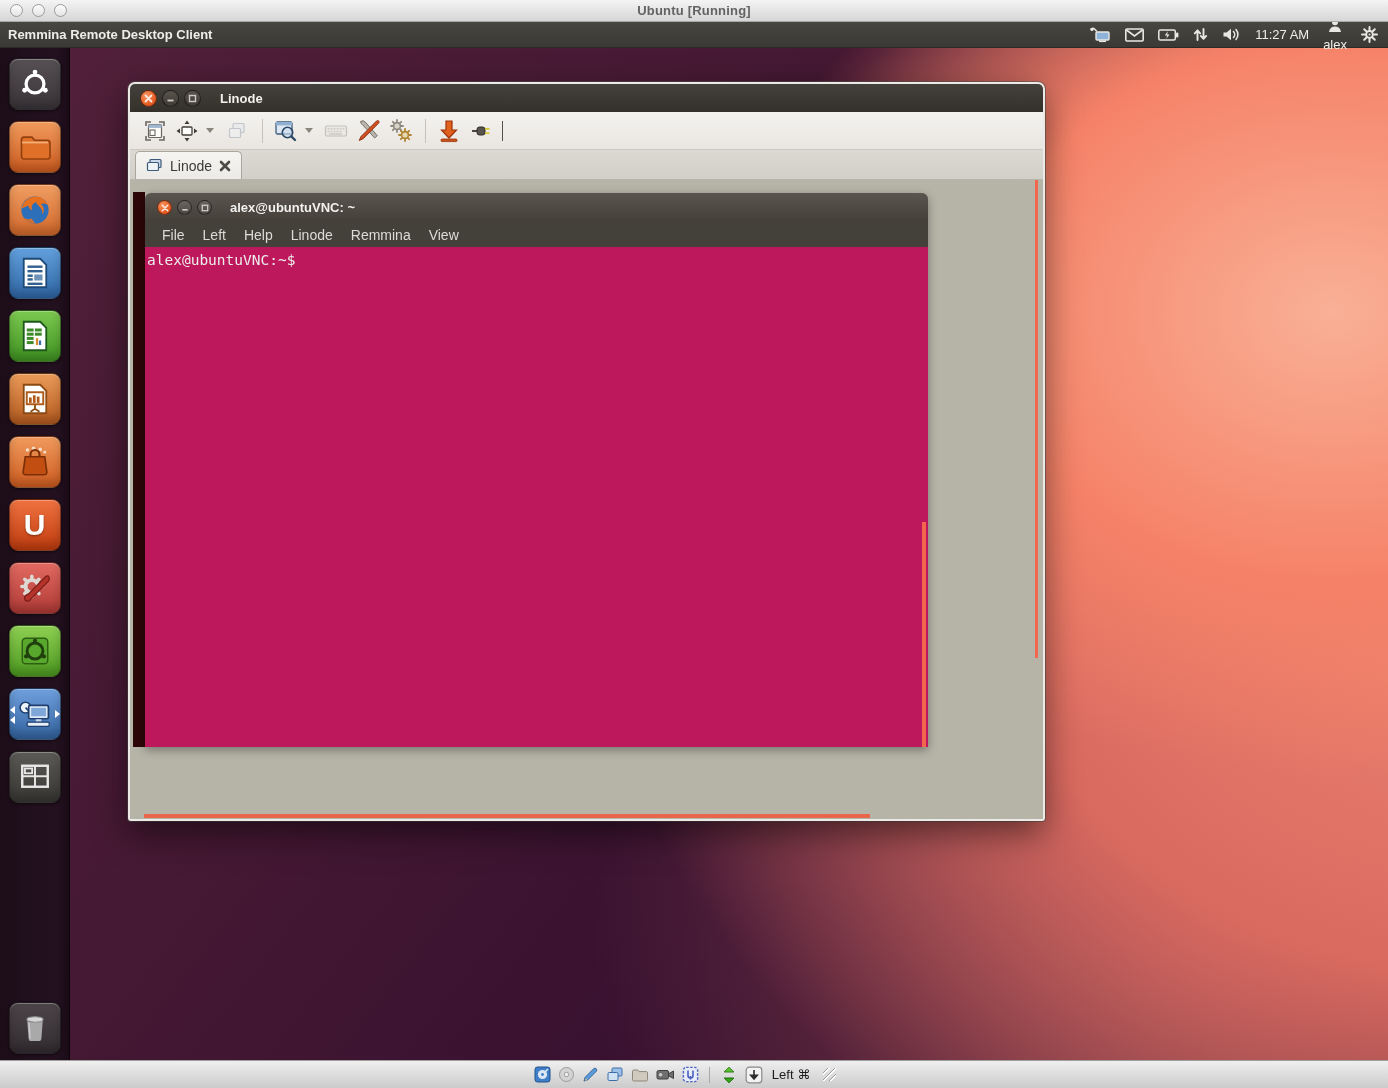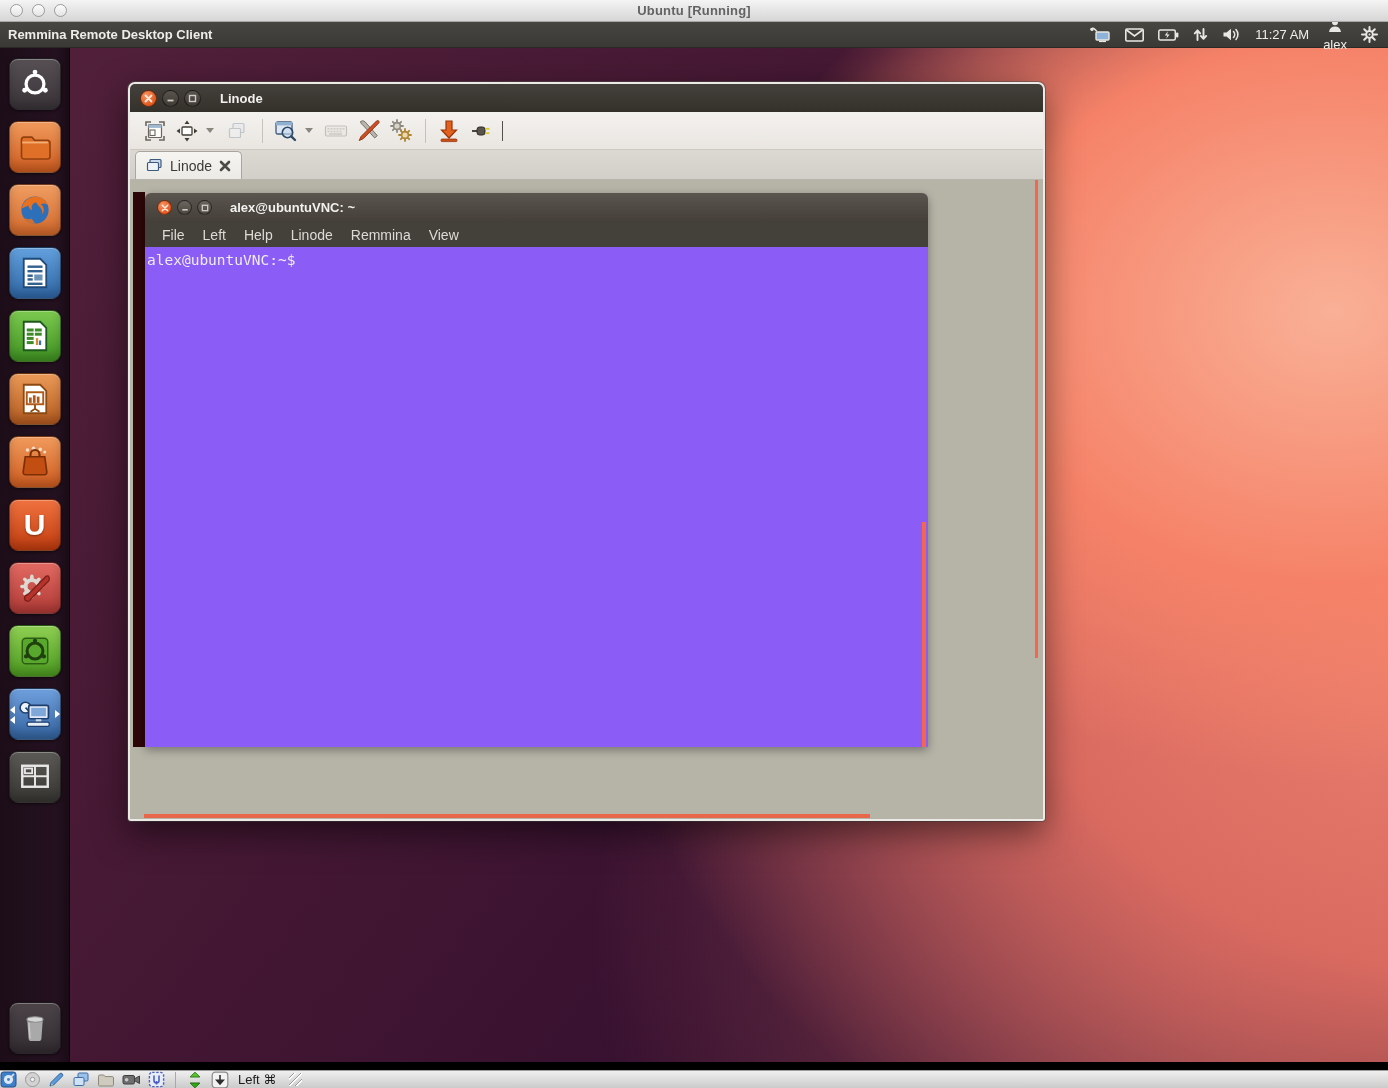--- a/index.html
+++ b/index.html
@@ -116,27 +116,27 @@
           box-shadow:0 3px 10px rgba(0,0,0,.35); }
   .term-titlebar { height:29px; background:linear-gradient(#5a554e,#443f39); border-radius:6px 6px 0 0;
                    display:flex; align-items:center; padding-left:12px; }
   .twbtn { width:15px; height:15px; border-radius:50%; margin-right:5px; display:flex;
            align-items:center; justify-content:center; border:1px solid rgba(0,0,0,.5); }
   .twbtn-close { background:radial-gradient(circle at 35% 30%, #f8925f, #e2581f 70%); }
   .twbtn-dim   { background:linear-gradient(#6b665f,#4c4740); }
   .term-title { color:#f2f1ee; font-weight:bold; font-size:13px; margin-left:13px; }
   .term-menubar { height:25px; background:#44403a; display:flex; align-items:center; gap:4px; padding-left:10px; }
   .menu-item { color:#dddbd6; font-size:14px; padding:0 7px; }
-  .term-body { flex:1; background:#8b5cf6; padding:4px 8px 0 2px; }
+  .term-body { flex:1; background:#be185d; padding:4px 8px 0 2px; }
   .prompt { color:#ededeb; font-family:"DejaVu Sans Mono","Liberation Mono",monospace; font-size:14.5px; }
 
   
-  .vbox-bar { position:absolute; bottom:0; left:0; width:100%; height:18px; z-index:45;
+  .vbox-bar { position:absolute; bottom:0; left:0; width:100%; height:28px; z-index:45;
               background:linear-gradient(#efefef,#cbcbcb); border-top:1px solid #9e9e9e;
-              display:flex; align-items:center; justify-content:flex-start; }
+              display:flex; align-items:center; justify-content:center; }
   .vb-icons { display:flex; align-items:center; gap:7px; padding-right:16px; }
   .vb-icons svg { display:block; }
   .vb-sep { width:1px; height:16px; background:#a8a8a8; margin:0 3px; }
   .hostkey { font-size:13px; color:#1c1c1c; margin-left:2px; }
   .grip { width:13px; height:13px; margin-left:6px; margin-right:2px;
           background:repeating-linear-gradient(135deg, transparent 0 3px, #9a9a9a 3px 4px, #fdfdfd 4px 5px); }
 </style>
 </head>
 <body>
 

